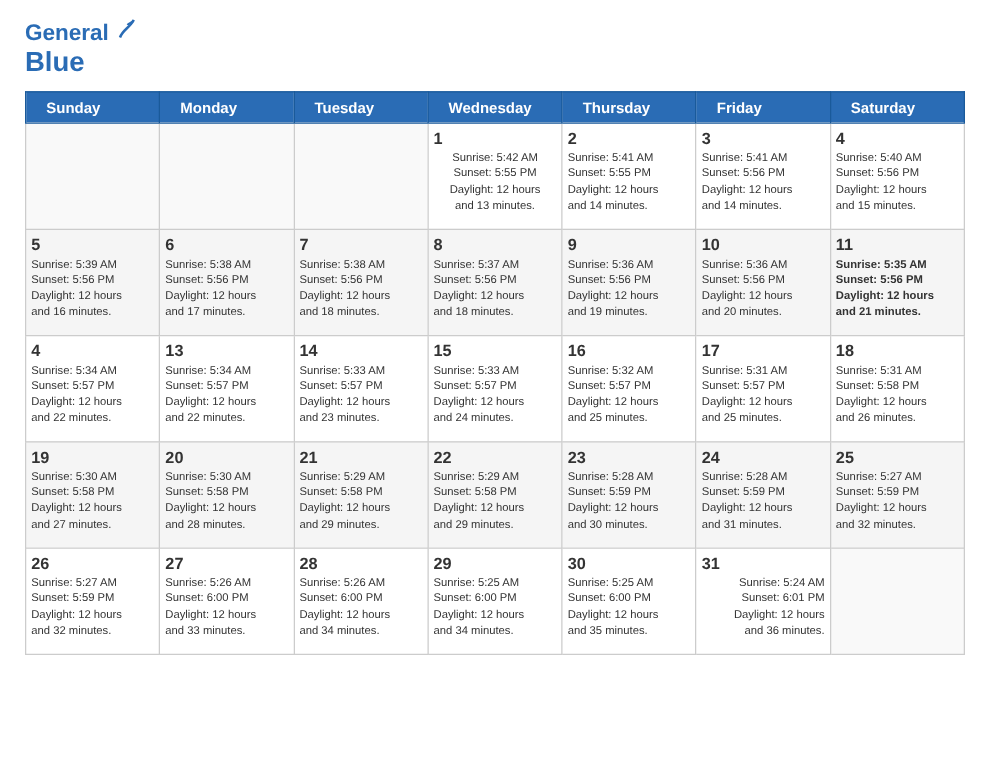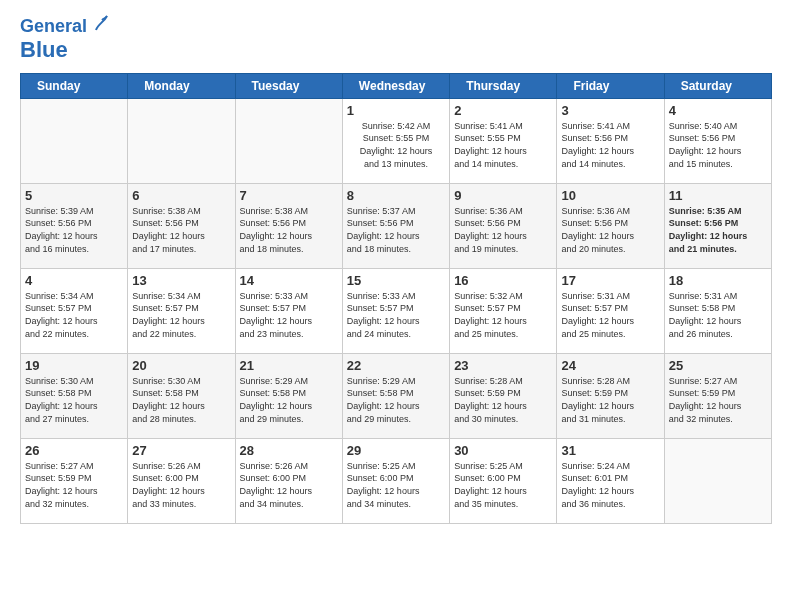--- a/index.html
+++ b/index.html
@@ -345,21 +345,21 @@
           </td>
           <td>
             <div class="day-number">30</div>
             <div class="cell-info" style="white-space: pre-line;">Sunrise: 5:25 AM
 Sunset: 6:00 PM
 Daylight: 12 hours
 and 35 minutes.</div>
           </td>
           <td>
             <div class="day-number">31</div>
-            <div class="cell-info" style="white-space: pre-line;">Sunrise: 5:24 AM
+            <div class="cell-info" style="white-space: pre-line; text-align: right;">Sunrise: 5:24 AM
 Sunset: 6:01 PM
 Daylight: 12 hours
 and 36 minutes.</div>
           </td>
           <td class="empty-cell"></td>
         </tr>
       </tbody>
   </table>
 </div>
 

